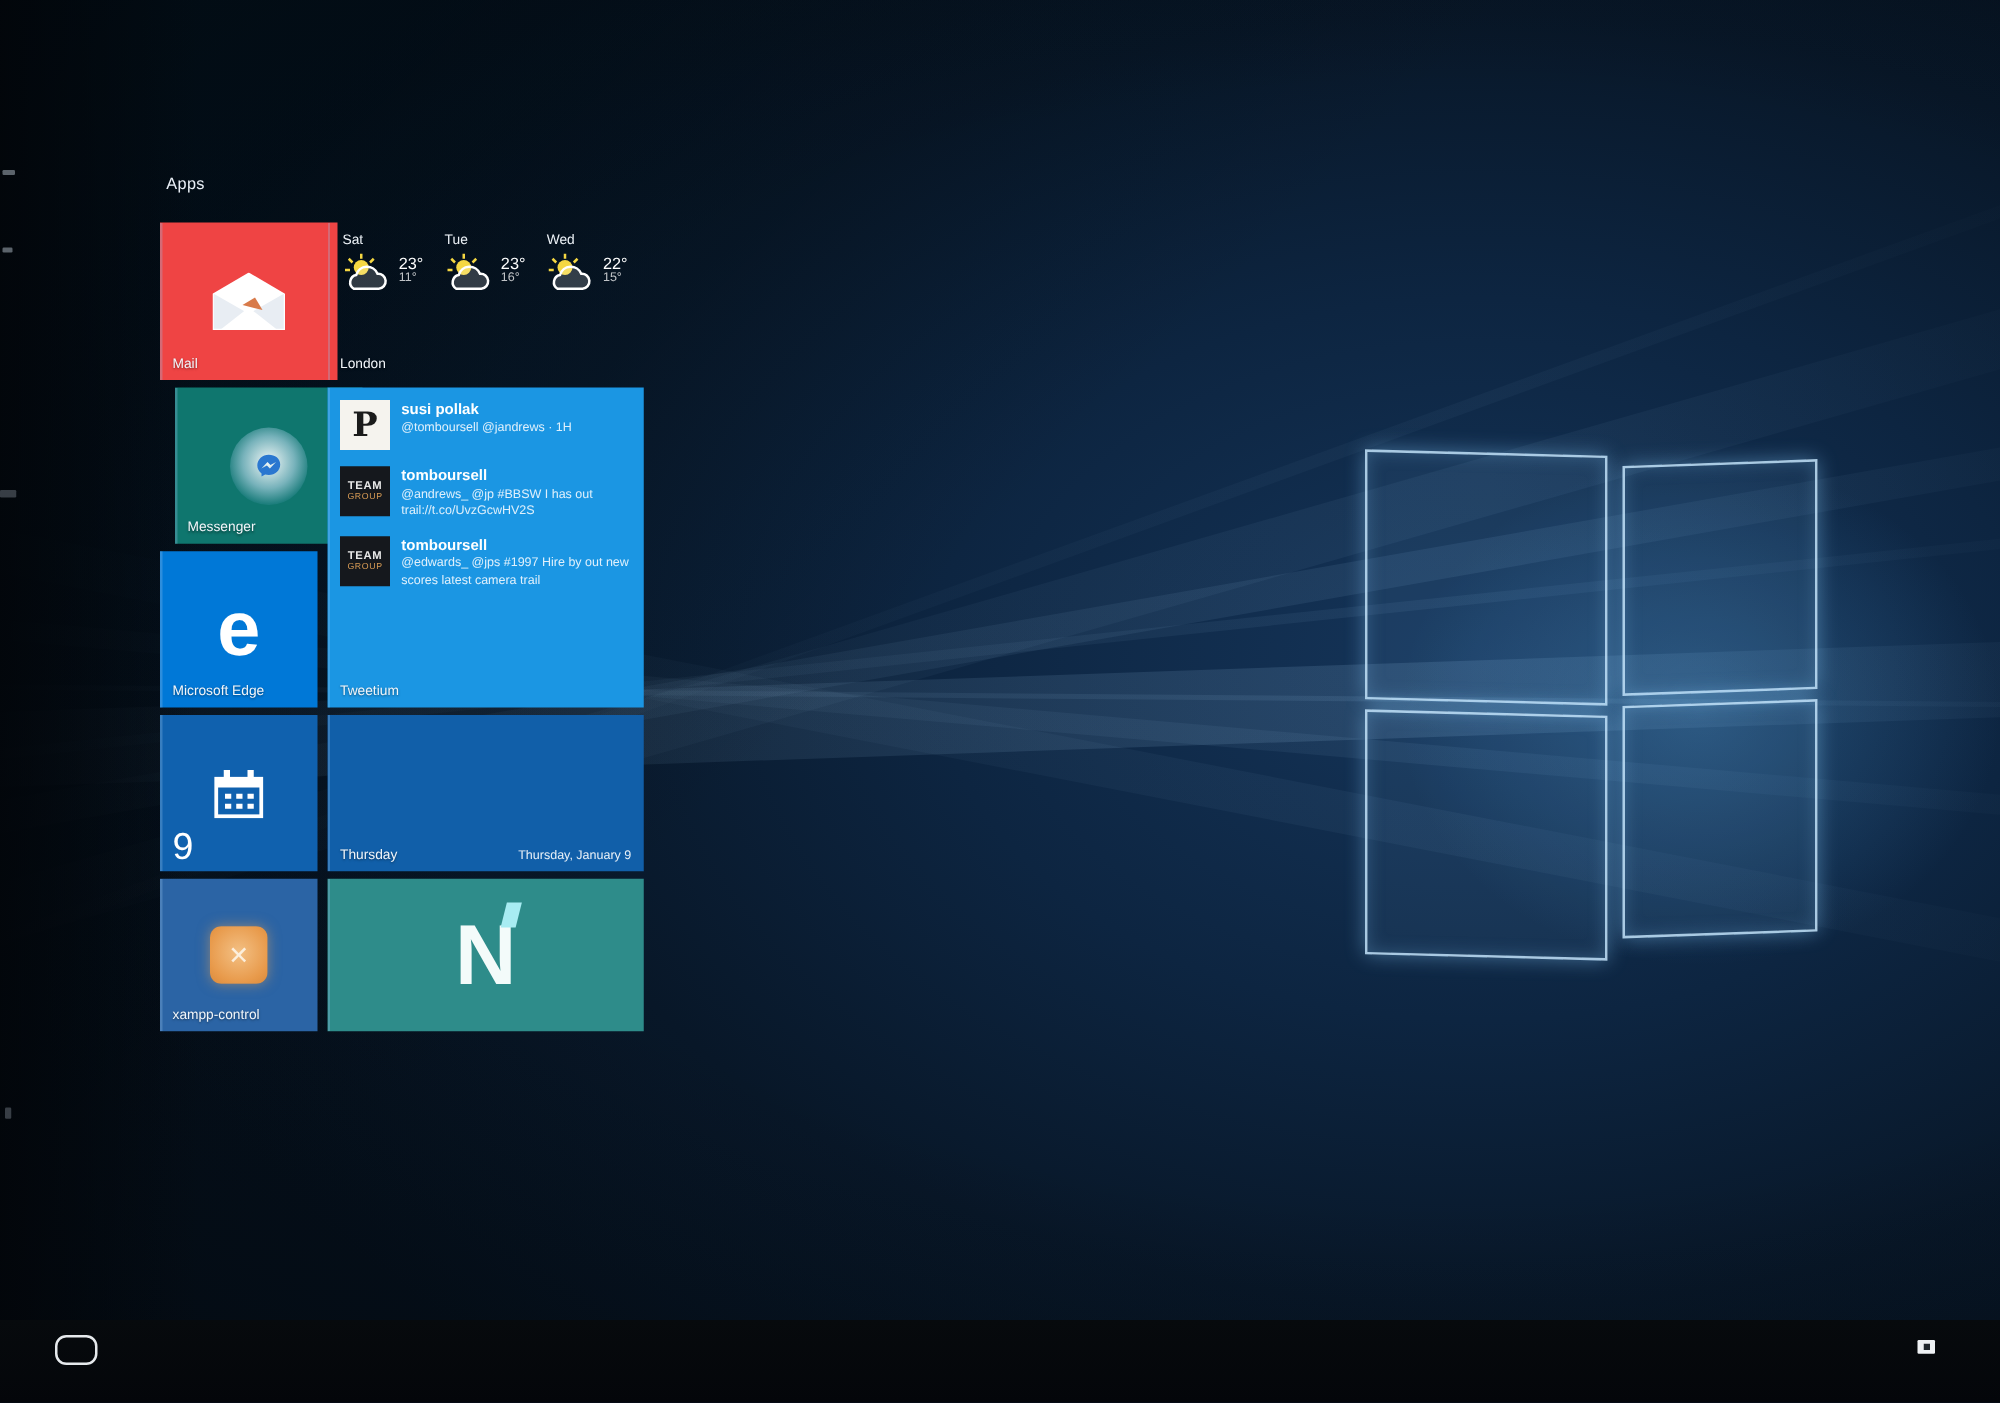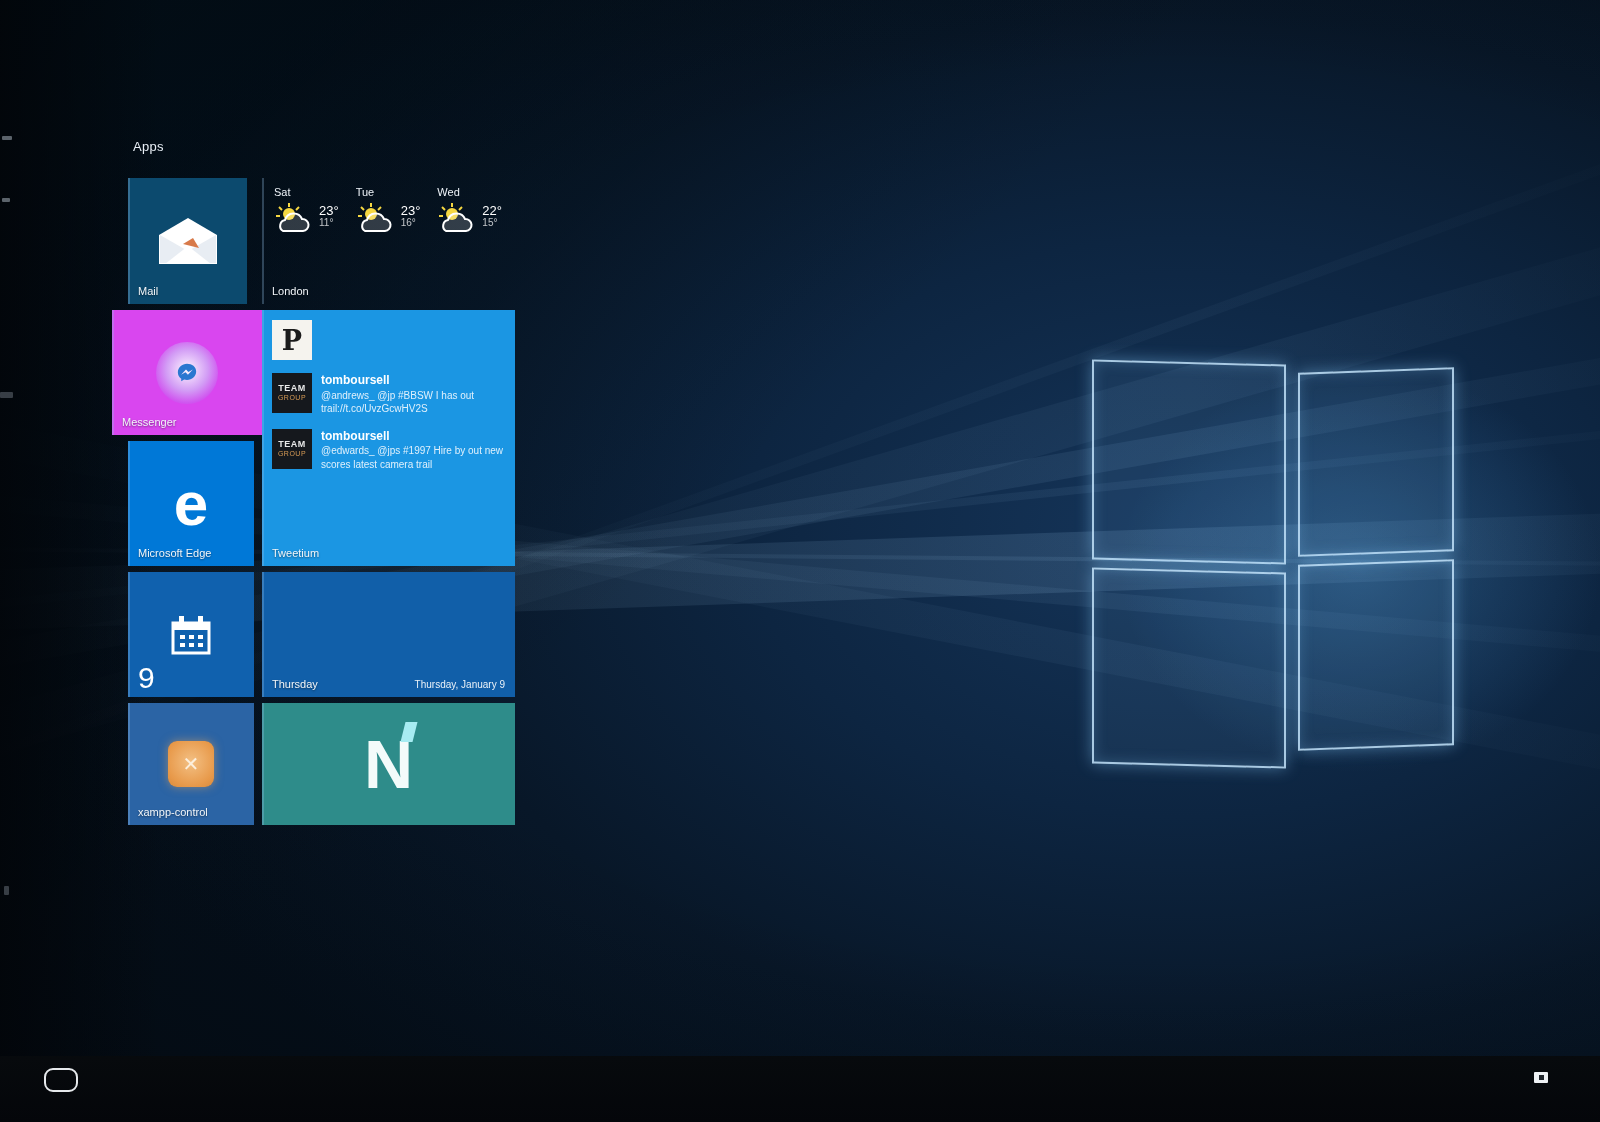--- a/index.html
+++ b/index.html
@@ -36,24 +36,24 @@
   .pane.lb{left:0;top:214px;width:190px;height:192px;transform:skewY(1.5deg);}
   .pane.rt{left:206px;top:14px;width:152px;height:180px;transform:skewY(-2deg);}
   .pane.rb{left:206px;top:206px;width:152px;height:182px;transform:skewY(-2deg);}
   .edge-artifact{position:absolute;background:rgba(200,212,224,0.45);border-radius:1px;}
 
   
   .apps-label{position:absolute;left:133px;top:139px;font-size:13px;color:#e9eff6;letter-spacing:0.3px;}
   .tile{position:absolute;color:#fff;box-shadow:inset 2px 0 0 rgba(150,195,235,0.30);cursor:default;}
   .tile-label{position:absolute;left:10px;bottom:7px;font-size:11px;color:#f2f6fa;text-shadow:0 1px 2px rgba(0,0,0,0.45);white-space:nowrap;}
 
-  .t-mail{left:128px;top:178px;width:119px;height:126px;background:#0c4a6e;}
+  .t-mail{left:128px;top:178px;width:142px;height:126px;background:#ef4444;}
   .t-weather{left:262px;top:178px;width:253px;height:126px;
     background:linear-gradient(to bottom,#5d7693 0%,#4663827 0%,#46637f 45%,#2f5378 100%);}
-  .t-messenger{left:112px;top:310px;width:150px;height:125px;background:#d946ef;}
+  .t-messenger{left:140px;top:310px;width:150px;height:125px;background:#0f766e;}
   .t-twitter{left:262px;top:310px;width:253px;height:256px;background:#1b96e3;}
   .t-edge{left:128px;top:441px;width:126px;height:125px;background:#0078d7;}
   .t-calendar{left:128px;top:572px;width:126px;height:125px;background:#1061ae;}
   .t-desktop{left:262px;top:572px;width:253px;height:125px;background:#115fa9;}
   .t-xampp{left:128px;top:703px;width:126px;height:122px;background:#2b64a5;}
   .t-native{left:262px;top:703px;width:253px;height:122px;background:#2e8c8a;}
 
   .center-icon{position:absolute;left:0;right:0;top:0;bottom:0;display:flex;align-items:center;justify-content:center;}
 
   
@@ -227,20 +227,24 @@
   </div>
   <div class="tile-label">Messenger</div>
 </div>
 
 <div class="tile t-twitter">
   <div class="tweets">
     <div class="tweet">
       <div class="avatar paper">
         <span>P</span>
       </div>
+      <div class="tw-text">
+        <div class="tw-name">susi pollak</div>
+        <div class="tw-body">@tomboursell @jandrews · 1H</div>
+      </div>
     </div>
     <div class="tweet">
       <div class="avatar team">
         <span class="l1">TEAM</span>
         <span class="l2">GROUP</span>
       </div>
       <div class="tw-text">
         <div class="tw-name">tomboursell</div>
         <div class="tw-body">@andrews_ @jp #BBSW I has out trail://t.co/UvzGcwHV2S</div>
       </div>

